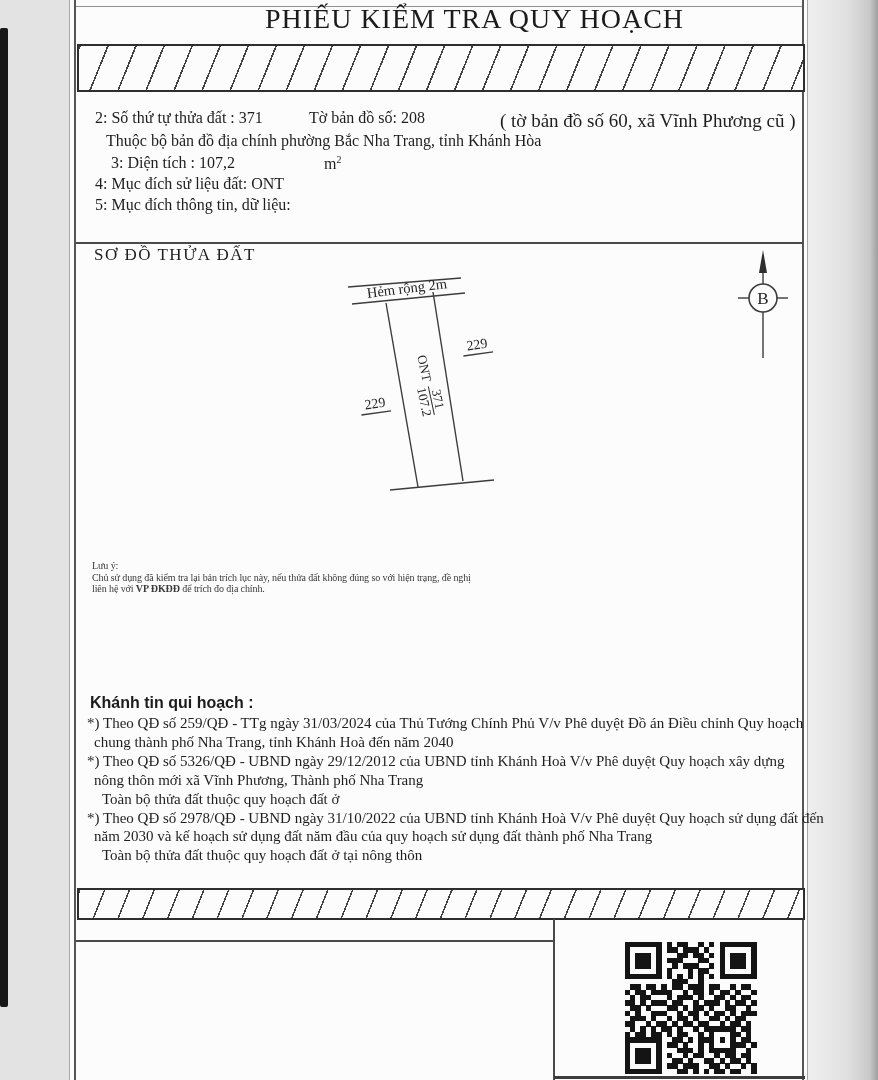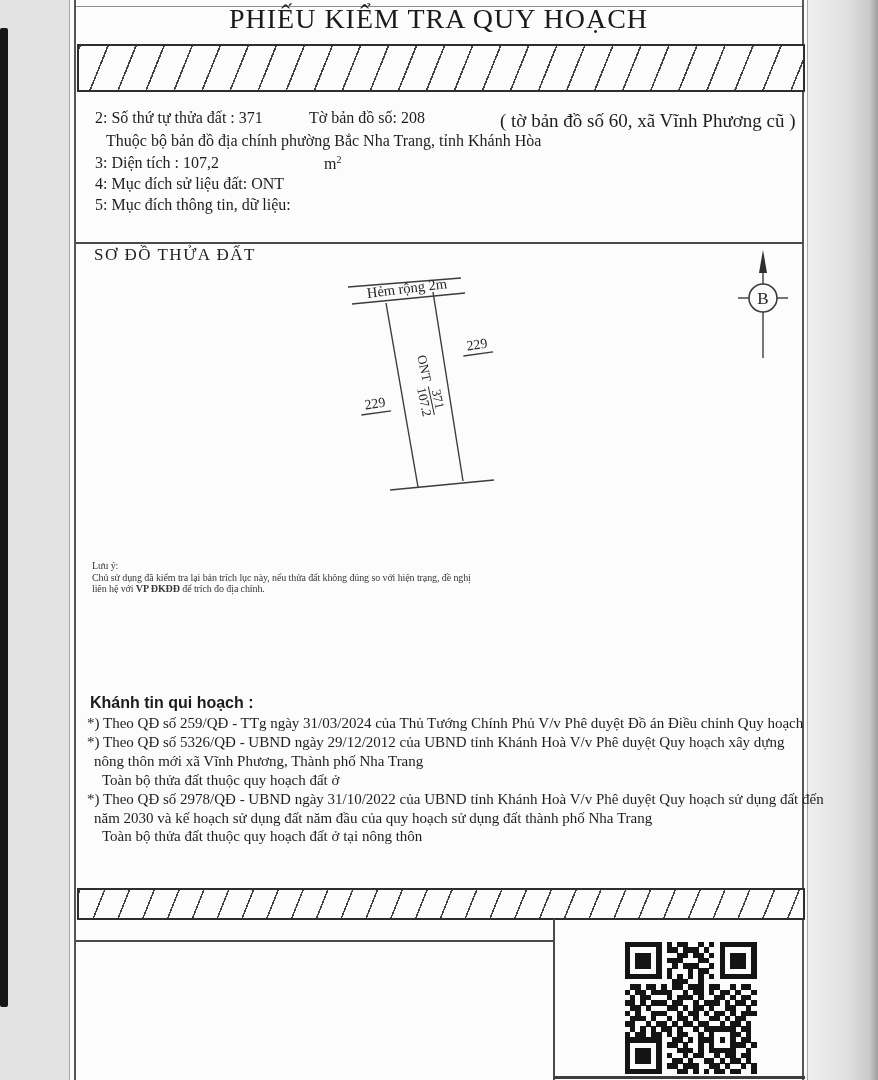--- a/index.html
+++ b/index.html
@@ -13,32 +13,32 @@
   .bg-right{left:808px;top:0;width:70px;height:1080px;
             background:linear-gradient(90deg,#efefef,#e1e1e1 55%,#c9c9c9 88%,#9e9e9e 100%);}
   
   .bl-thin{left:69px;top:0;width:1px;height:1080px;background:#a8a8a8;}
   .bl-thick{left:74px;top:0;width:2px;height:1080px;background:#555;}
   .br-thick{left:802px;top:0;width:2px;height:1080px;background:#555;}
   .br-thin{left:807px;top:0;width:1px;height:1080px;background:#a8a8a8;}
   .b-top{left:76px;top:6px;width:726px;height:1px;background:#909090;}
   
   .title{left:69px;top:3px;width:739px;text-align:center;font-size:28px;
-         letter-spacing:1px;color:#1b1b1b;white-space:nowrap;}
+         letter-spacing:1px;color:#1b1b1b;white-space:nowrap;padding-left:36px;}
   
   .hatch{left:77px;width:724px;border:2px solid #2e2e2e;background-color:#fcfcfc;}
   .hatch-top{top:44px;height:44px;
     background-image:repeating-linear-gradient(112deg,rgba(45,45,45,.9) 0 1.6px,transparent 1.6px 26px);}
   .hatch-bottom{top:888px;height:28px;
     background-image:repeating-linear-gradient(112deg,rgba(45,45,45,.9) 0 1.5px,transparent 1.5px 23px);}
   
   .dl{font-size:16px;white-space:nowrap;}
   .d1a{left:95px;top:109px;} .d1b{left:309px;top:109px;}
   .d1c{left:500px;top:110px;font-size:19px;}
-  .d2{left:106px;top:132px;} .d3{left:95px;top:154px;text-align:center;}
+  .d2{left:106px;top:132px;} .d3{left:111px;top:154px;text-align:center;}
   .d3u{left:276px;top:154px;margin-left:48px;} .d3u sup{font-size:10px;}
   .d4{left:95px;top:175px;} .d5{left:95px;top:196px;}
   
   .sec-line{left:76px;top:242px;width:727px;height:1.5px;background:#4a4a4a;}
   .map-title{left:94px;top:245px;font-size:17px;letter-spacing:1.5px;white-space:nowrap;}
   .map-svg{left:77px;top:243px;width:726px;height:646px;}
   .map-svg line,.map-svg polyline{stroke:#3c3c3c;stroke-width:1.4;fill:none;}
   .map-svg text{fill:#242424;font-family:"Liberation Serif",serif;}
   .parcel-label{left:428px;top:385px;transform:translate(-50%,-50%) rotate(78deg);
     display:flex;align-items:center;gap:5px;font-size:13px;color:#242424;white-space:nowrap;}
@@ -135,20 +135,21 @@
 
   <div class="abs note">
     <div>Lưu ý:</div>
     <div>Chủ sử dụng đã kiểm tra lại bản trích lục này, nếu thửa đất không đúng so với hiện trạng, đề nghị</div>
     <div><span>liên hệ với </span><b>VP ĐKĐĐ</b><span> để trích đo địa chính.</span></div>
   </div>
 
   <div class="abs plan-head">Khánh tin qui hoạch :</div>
   <div class="abs plan">
     <div class="a">*) Theo QĐ số 259/QĐ - TTg ngày 31/03/2024 của Thủ Tướng Chính Phủ V/v Phê duyệt Đồ án Điều chỉnh Quy hoạch</div>
+    <div class="b">chung thành phố Nha Trang, tỉnh Khánh Hoà đến năm 2040</div>
     <div class="a">*) Theo QĐ số 5326/QĐ - UBND ngày 29/12/2012 của UBND tỉnh Khánh Hoà V/v Phê duyệt Quy hoạch xây dựng</div>
     <div class="b">nông thôn mới xã Vĩnh Phương, Thành phố Nha Trang</div>
     <div class="c">Toàn bộ thửa đất thuộc quy hoạch đất ở</div>
     <div class="a">*) Theo QĐ số 2978/QĐ - UBND ngày 31/10/2022 của UBND tỉnh Khánh Hoà V/v Phê duyệt Quy hoạch sử dụng đất đến</div>
     <div class="b">năm 2030 và kế hoạch sử dụng đất năm đầu của quy hoạch sử dụng đất thành phố Nha Trang</div>
     <div class="c">Toàn bộ thửa đất thuộc quy hoạch đất ở tại nông thôn</div>
   </div>
 
   <div class="abs hatch hatch-bottom"></div>
 

